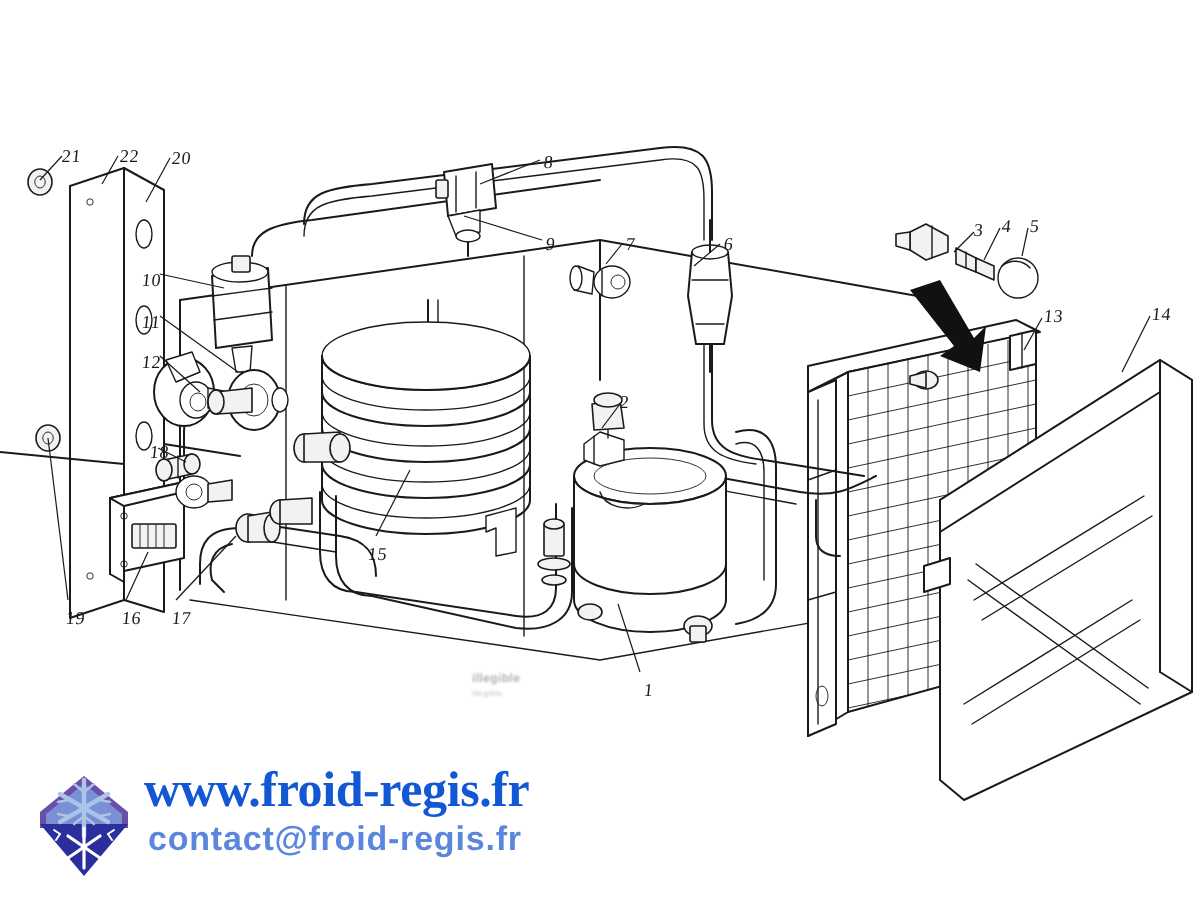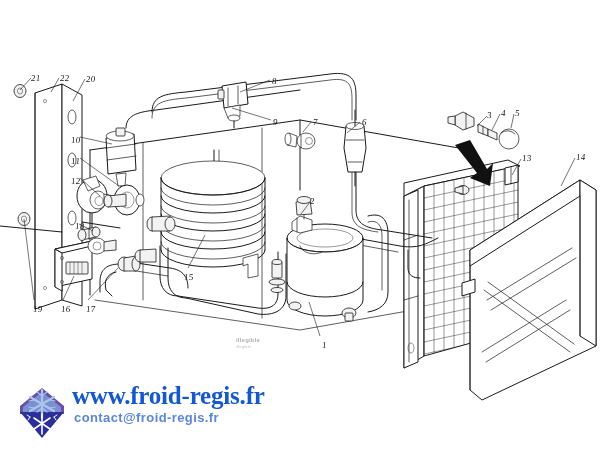--- a/index.html
+++ b/index.html
@@ -7,21 +7,21 @@
        font-family:"Liberation Sans",sans-serif;}
   #stage{position:absolute;inset:0;width:600px;height:462px;}
   .lbl{position:absolute;font-family:"Liberation Serif",serif;font-size:9px;
        color:#1a1a1a;letter-spacing:.3px;transform:skewX(-6deg);}
   #brand{position:absolute;left:14px;top:382px;width:300px;height:62px;}
   #logo{position:absolute;left:0;top:2px;width:56px;height:56px;}
   #url{position:absolute;left:58px;top:0px;font-family:"Liberation Serif",serif;
        font-weight:bold;font-size:25px;color:#1257d4;letter-spacing:-.2px;
        white-space:nowrap;}
   #mail{position:absolute;left:60px;top:28px;font-family:"Liberation Sans",sans-serif;
-        font-weight:bold;font-size:13px;color:#5b86dd;letter-spacing:.4px;
+        font-weight:bold;font-size:17px;color:#5b86dd;letter-spacing:.4px;
         white-space:nowrap;}
   #stamp{position:absolute;left:236px;top:337px;width:66px;height:22px;
          opacity:.42;filter:blur(.4px);}
   #stamp .s1{font-family:"Liberation Sans",sans-serif;font-size:6px;
              font-weight:bold;color:#444;letter-spacing:.2px;}
   #stamp .s2{font-family:"Liberation Sans",sans-serif;font-size:4px;
              color:#666;letter-spacing:.2px;margin-top:1px;}
 </style>
 </head>
 <body>

